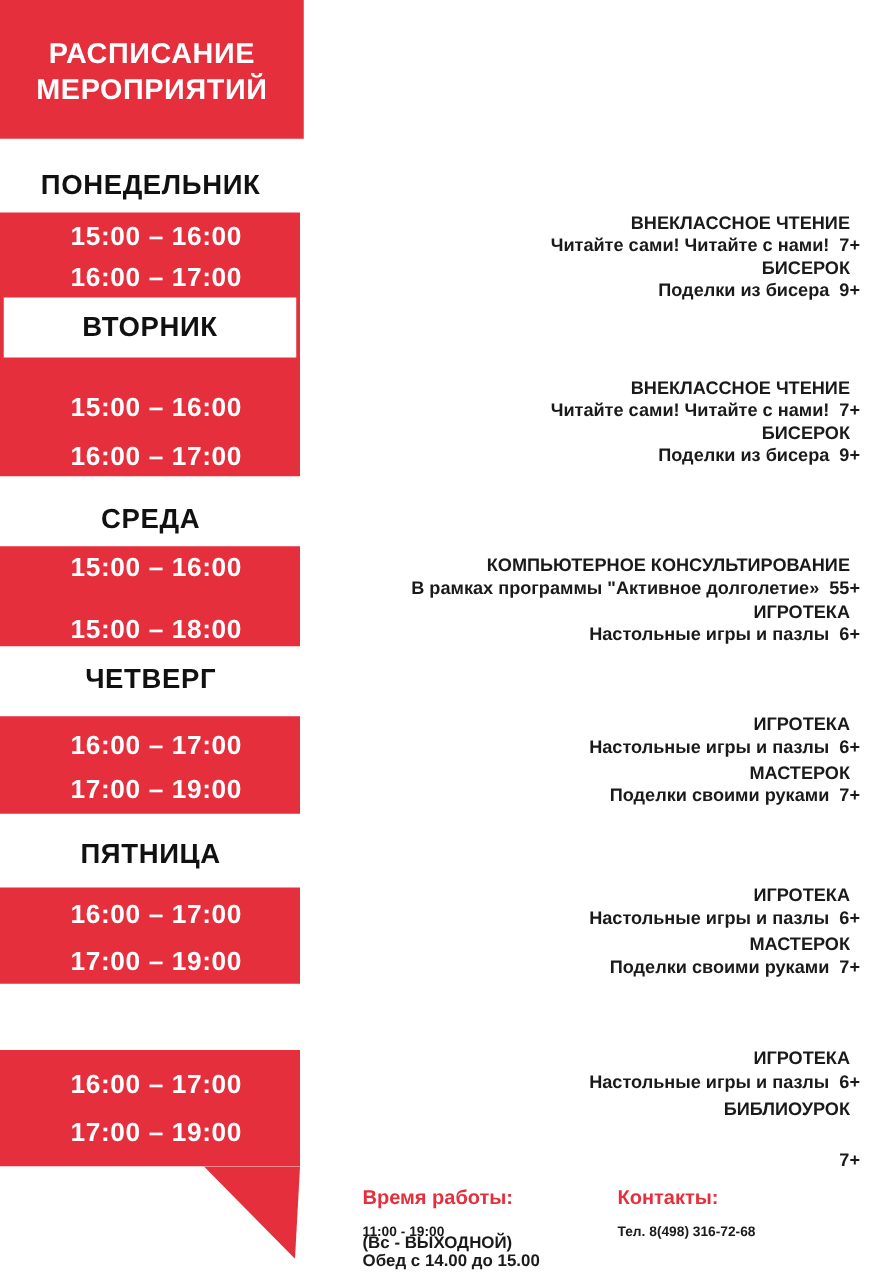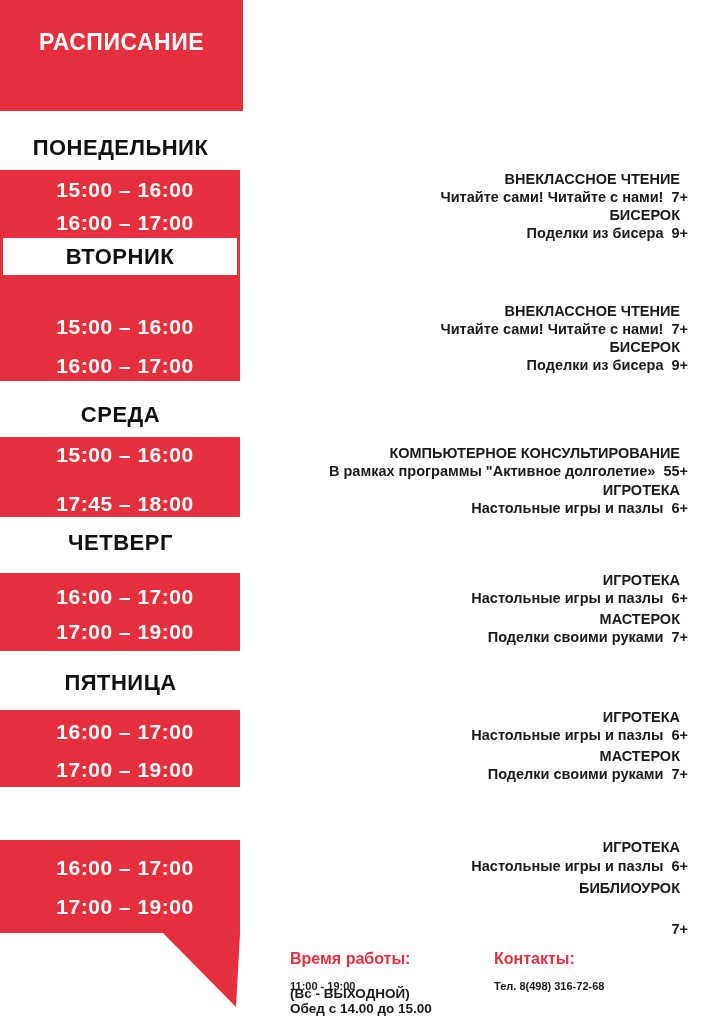--- a/index.html
+++ b/index.html
@@ -18,21 +18,21 @@
     position:absolute;left:0;width:241px;text-align:center;
     font-size:22px;letter-spacing:.5px;color:#111;line-height:26px;white-space:nowrap;
   }
   .red-block{position:absolute;left:0;width:240px;background:var(--red);}
   .time{
     position:absolute;left:0;width:100%;text-align:center;color:#fff;
     font-size:21px;letter-spacing:.5px;line-height:24px;white-space:nowrap;
     padding-left:10px;box-sizing:border-box;
   }
   .day-window{
-    position:absolute;left:3px;top:68px;width:234px;height:37px;background:#fff;
+    position:absolute;left:3px;top:68px;width:234px;height:48px;background:#fff;
     display:flex;align-items:center;justify-content:center;
   }
   .day-window span{font-size:22px;letter-spacing:.5px;color:#111;}
   .ribbon-tail{
     position:absolute;left:160px;top:933px;width:81px;height:74px;background:var(--red);
     clip-path:polygon(3.7% 0,98.8% 0,93.8% 100%);
   }
   
   .library-name{
     position:absolute;left:277px;top:45px;font-size:15.5px;
@@ -51,38 +51,39 @@
   .f-text{position:absolute;color:var(--ink);font-size:11px;white-space:nowrap;margin-top:12px;}
   .f-small{position:absolute;color:var(--ink);font-size:13.5px;white-space:nowrap;}
 </style>
 </head>
 <body>
 
 <div class="page">
 
   <div class="title-block">
     <div>РАСПИСАНИЕ</div>
+    <div>МЕРОПРИЯТИЙ</div>
   </div>
 
 
   <div class="day-label" style="top:135px">ПОНЕДЕЛЬНИК</div>
   <div class="red-block" style="top:170px;height:211px">
     <div class="time" style="top:8px">15:00 – 16:00</div>
     <div class="time" style="top:41px">16:00 – 17:00</div>
     <div class="day-window">
       <span>ВТОРНИК</span>
     </div>
     <div class="time" style="top:145px">15:00 – 16:00</div>
     <div class="time" style="top:184px">16:00 – 17:00</div>
   </div>
 
   <div class="day-label" style="top:402px">СРЕДА</div>
   <div class="red-block" style="top:437px;height:80px">
     <div class="time" style="top:6px">15:00 – 16:00</div>
-    <div class="time" style="top:55px">17:45 – 18:00</div>
+    <div class="time" style="top:55px">15:00 – 18:00</div>
   </div>
 
   <div class="day-label" style="top:530px">ЧЕТВЕРГ</div>
   <div class="red-block" style="top:573px;height:78px">
     <div class="time" style="top:12px">16:00 – 17:00</div>
     <div class="time" style="top:47px">17:00 – 19:00</div>
   </div>
 
   <div class="day-label" style="top:670px">ПЯТНИЦА</div>
   <div class="red-block" style="top:710px;height:77px">

